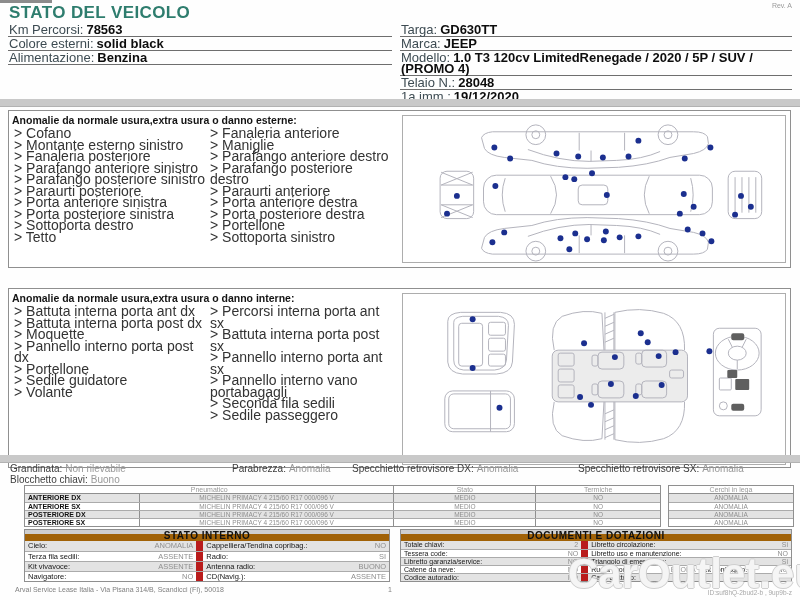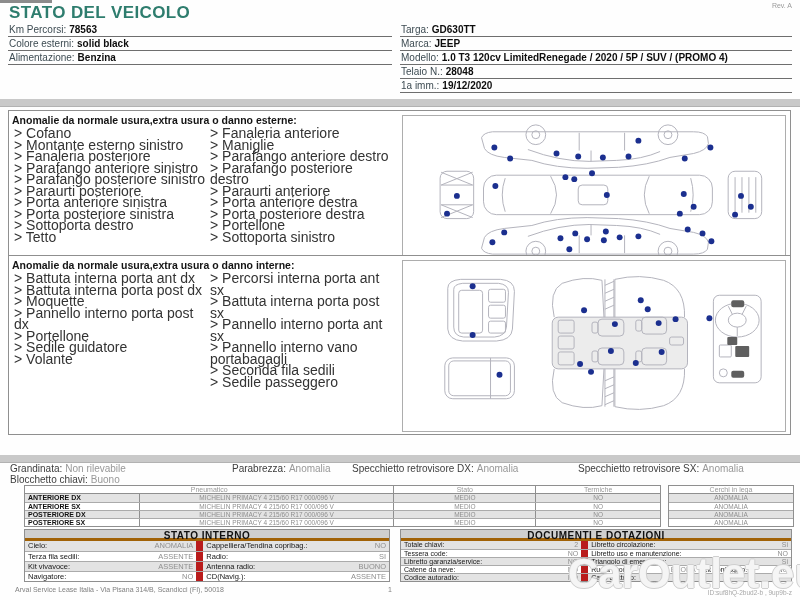--- a/index.html
+++ b/index.html
@@ -3,28 +3,28 @@
 <meta charset="utf-8">
 <style>
 * { margin:0; padding:0; box-sizing:border-box; }
 html,body { width:800px; height:600px; }
 .page { position:relative; width:800px; height:600px; background:#fefefe; font-family:"Liberation Sans", sans-serif; overflow:hidden; color:#222; }
 .corner-mark { position:absolute; left:0; top:0; width:52px; height:3px; background:#8c8c8c; }
 .title { position:absolute; left:9px; top:3px; font-size:17px; font-weight:700; color:#2e7d6e; letter-spacing:.4px; }
 .rev { position:absolute; right:8px; top:2px; font-size:7px; color:#9a9a9a; }
 .fields-left { position:absolute; left:8px; top:23px; width:384px; }
 .fields-right { position:absolute; left:400px; top:23px; width:392px; }
-.field-row { border-bottom:1px solid #6e6e6e; font-size:10px; color:#3d4b52; padding:1px 0 1px 1px; line-height:11px; }
+.field-row { border-bottom:1px solid #6e6e6e; font-size:13px; color:#3d4b52; padding:1px 0 1px 1px; line-height:11px; }
 .flabel { margin-right:3px; }
 .fvalue { font-weight:700; color:#0d0d0d; }
 .bar { position:absolute; left:0; width:800px; height:8px; background:#c9c9c9; border-bottom:1px solid #b2b2b2; }
 .bar1 { top:99px; } .bar2 { top:455px; }
 .section { position:absolute; left:8px; width:783px; border:1px solid #8f8f8f; background:#fff; }
 .section1 { top:110px; height:158px; }
-.section2 { top:255px; height:180px; }
+.section2 { top:288px; height:180px; }
 .sec-heading { font-size:10.5px; font-weight:700; color:#141414; padding:3px 0 2px 3px; }
 .item-cols { display:flex; padding-left:5px; }
 .item-col { width:196px; }
 .item-col.col2 { width:182px; }
 .anomaly-item { font-size:14px; line-height:11.5px; color:#333; }
 .anomaly-item::before { content:"> "; }
 .diagram-panel { position:absolute; top:4px; left:393px; border:1px solid #adadad; background:#fff; }
 .section1 .diagram-panel { width:384px; height:148px; }
 .section2 .diagram-panel { width:384px; height:172px; }
 svg { display:block; }
@@ -51,21 +51,21 @@
 .td-stato { width:142px; text-align:center; color:#8f8f8f; border-right:1px solid #8f8f8f; }
 .td-term { width:124px; text-align:center; color:#8f8f8f; }
 .cerchi-box { position:absolute; left:668px; top:485px; width:126px; border:1px solid #8f8f8f; background:#fff; }
 .cerchi-header { height:8px; text-align:center; color:#9a9a9a; font-size:7px; line-height:8px; border-bottom:1px solid #8f8f8f; }
 .cerchi-row { height:8px; text-align:center; color:#8f8f8f; font-size:6.5px; line-height:8px; }
 .cerchi-row + .cerchi-row { border-top:1px solid #ababab; }
 .cerchi-body > .cerchi-row:nth-of-type(odd) { background:#e3e3e3; }
 .status-box { position:absolute; top:529px; border:1px solid #8f8f8f; background:#fff; }
 .box-left { left:24px; width:366px; }
 .box-right { left:400px; width:392px; }
-.box-title { height:11px; background:#cfcfcf; font-size:10px; font-weight:700; text-align:center; line-height:11px; letter-spacing:.5px; color:#101010; border-bottom:3px solid #a16207; }
+.box-title { height:11px; background:#cfcfcf; font-size:10px; font-weight:700; text-align:center; line-height:11px; letter-spacing:.5px; color:#101010; border-bottom:7px solid #a16207; }
 .box-row { display:flex; }
 .box-row + .box-row { border-top:1px solid #ababab; }
 .stato-body > .box-row:nth-of-type(odd), .doc-body > .box-row:nth-of-type(odd) { background:#e3e3e3; }
 .stato-body .box-row { height:10px; font-size:7.5px; line-height:10px; }
 .doc-body .box-row { height:8px; font-size:7px; line-height:8px; }
 .half { display:flex; justify-content:space-between; padding:0 3px; }
 .half-l { width:49%; border-right:7px solid #b91c1c; }
 .half-r { width:51%; }
 .box-right .half-l { width:48%; }
 .box-right .half-r { width:52%; }

